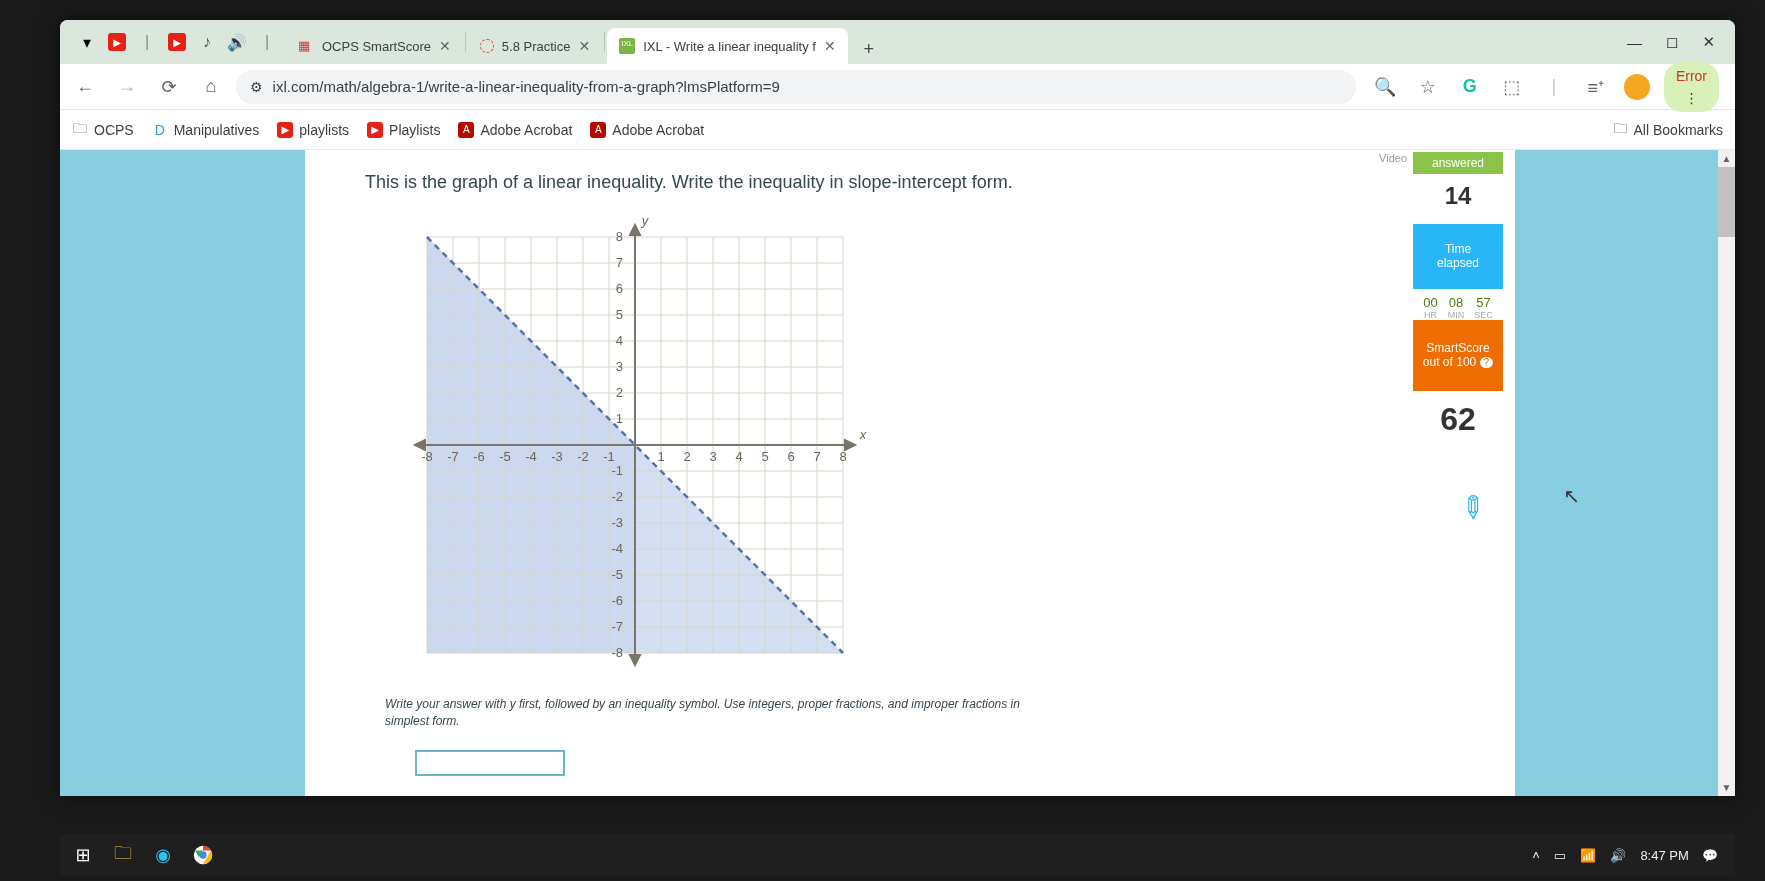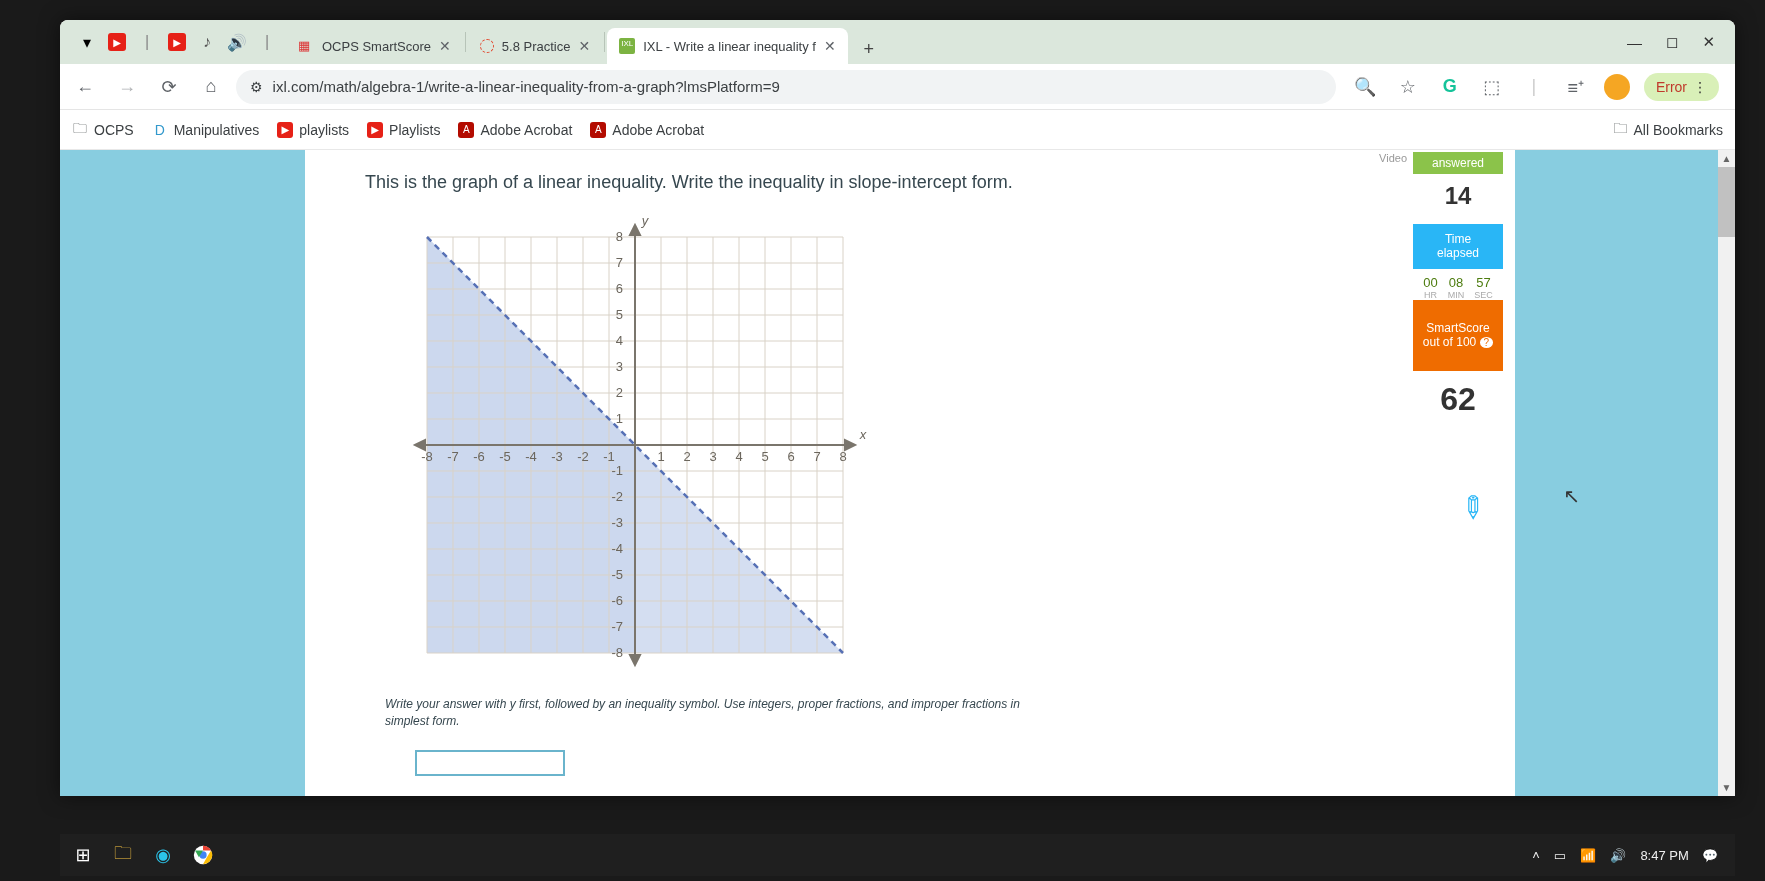--- a/index.html
+++ b/index.html
@@ -20,41 +20,41 @@
   .tab-sep { width:1px; height:20px; background:#b7c4b8; margin:0 2px; align-self:center;}
   .newtab { width:30px; height:30px; display:flex; align-items:center; justify-content:center; font-size:18px; color:#444; margin-left:6px; cursor:pointer;}
   .win-controls { margin-left:auto; display:flex; gap:24px; padding-right:20px; align-items:center; height:100%; }
   .win-controls span { font-size:15px; color:#333; cursor:pointer;}
   
   .addr-row { height:46px; background:#fff; display:flex; align-items:center; padding:0 8px; gap:8px; border-bottom:1px solid #e5e5e5;}
   .nav-btn { width:34px; height:34px; border-radius:50%; display:flex; align-items:center; justify-content:center; color:#5f6368; font-size:18px; cursor:pointer;}
   .addr-bar { flex:1; height:34px; background:#f1f3f4; border-radius:18px; display:flex; align-items:center; padding:0 14px; font-size:15px; color:#3c4043; gap:10px;}
   .addr-icons-right { display:flex; align-items:center; gap:14px; padding:0 8px;}
   .addr-icons-right .ic { width:28px; height:28px; display:flex; align-items:center; justify-content:center; cursor:pointer; color:#5f6368; font-size:18px;}
-  .error-chip { background:#d9f0b8; color:#2a5; padding:6px 12px; border-radius:18px; font-size:14px; display:flex; align-items:center; gap:6px; color:#333;}
+  .error-chip { background:#d9f0b8; color:#2a5; padding:6px 12px; border-radius:18px; font-size:14px; display:flex; align-items:center; gap:6px; color:#333;flex-direction:column;}
   .error-chip b{color:#c0392b; font-weight:500;}
   
   .bm-row { height:40px; background:#fff; display:flex; align-items:center; padding:0 12px; gap:18px; border-bottom:1px solid #e8e8e8; font-size:14px; color:#3c4043;}
   .bm { display:flex; align-items:center; gap:6px; cursor:pointer;}
   .bm .bic { width:16px; height:16px; display:inline-flex; align-items:center; justify-content:center;}
   .bm-right { margin-left:auto; display:flex; align-items:center; gap:6px;}
   
   .page { position:relative; height:calc(100% - 44px - 46px - 40px); background:#88cde0; overflow:hidden;}
   .page-inner { position:absolute; left:245px; right:220px; top:0; bottom:0; background:#fff; }
   .question { position:absolute; left:60px; top:22px; font-size:18px; color:#36474f; }
   .graph-wrap { position:absolute; left:90px; top:55px; width:480px; height:480px; }
   .graph-svg { width:100%; height:100%; }
   .instr { position:absolute; left:80px; top:546px; width:640px; font-size:12px; color:#36474f; font-style:italic; line-height:1.4;}
   .answer-input { position:absolute; left:110px; top:600px; width:150px; height:26px; border:2px solid #6ab4cc; background:#fff;}
   
   .stats { position:absolute; right:4px; top:2px; width:98px; display:flex; flex-direction:column; align-items:flex-start;}
   .stat-box { width:90px; text-align:center; }
   .answered-lbl { background:#8bc34a; color:#fff; font-size:12px; padding:4px 0;}
   .answered-num { font-size:24px; font-weight:bold; color:#333; padding:8px 0 14px;}
-  .time-lbl { background:#29b6f6; color:#fff; font-size:12px; padding:8px 0; line-height:1.2;}
+  .time-lbl { background:#29b6f6; color:#fff; font-size:12px; padding:18px 0; line-height:1.2;}
   .time-row { display:flex; justify-content:center; gap:10px; padding-top:6px;}
   .time-cell { text-align:center;}
   .time-cell .n{font-size:13px; color:#4d7c0f;}
   .time-cell .l{font-size:9px; color:#aaa;}
   .smart-lbl { background:#ef6c00; color:#fff; font-size:12px; padding:21px 4px; margin-top:0; line-height:1.2;}
   .smart-num { font-size:32px; font-weight:bold; color:#333; padding:10px 0 6px;}
   .pencil { position:absolute; right:30px; top:340px; color:#29b6f6; font-size:30px; transform:rotate(45deg);}
   .video-chip { position:absolute; right:108px; top:2px; font-size:11px; color:#999;}
   .cursor-img { position:absolute; right:-65px; top:334px; font-size:20px; color:#333;}
   .scrollbar { position:absolute; right:0; top:0; width:17px; height:100%; background:#f1f1f1;}

